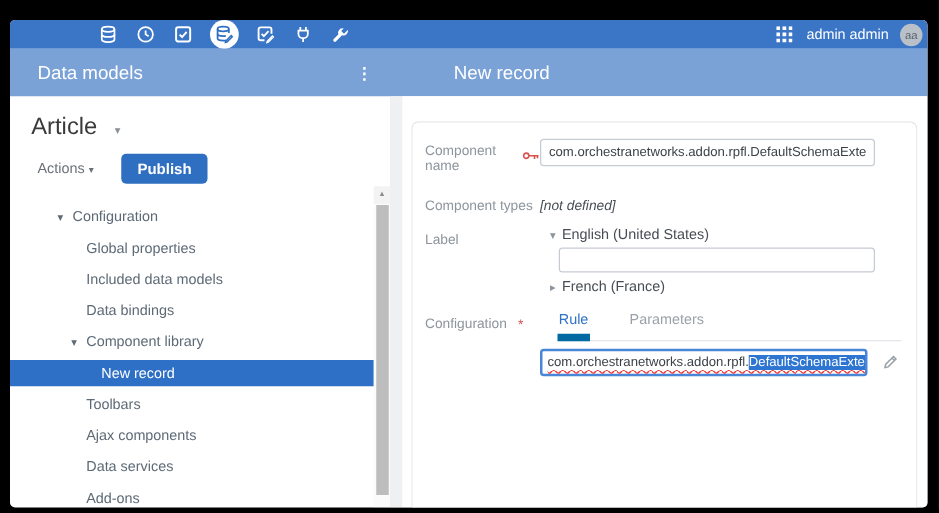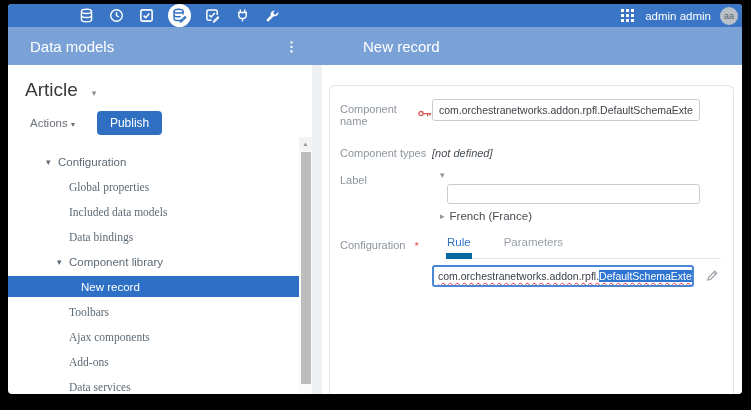--- a/index.html
+++ b/index.html
@@ -1,18 +1,18 @@
 <!DOCTYPE html>
 <html><head>
 <meta charset="utf-8">
 <style>
   * { margin:0; padding:0; box-sizing:border-box; }
   html,body { width:751px; height:410px; background:#000; overflow:hidden;
     font-family:"Liberation Sans", sans-serif; }
-  .frame { position:absolute; left:8px; top:4px; width:734px; height:390px;
+  .frame { position:absolute; left:8px; top:16px; width:734px; height:390px;
     background:#fff; border-radius:4px; overflow:hidden; display:flex; flex-direction:column; }
 
   
   .topbar { height:23px; background:#3a75c6; display:flex; align-items:center; flex:0 0 auto; }
   .topbar-icons { display:flex; align-items:center; margin-left:70px; gap:13px; }
   .tb-ic { width:17px; height:17px; display:flex; align-items:center; justify-content:center; }
   .tb-ic svg { display:block; }
   .tb-circle { width:23px; height:23px; background:#fff; border-radius:50%;
     display:flex; align-items:center; justify-content:center; }
   .topbar-right { margin-left:auto; display:flex; align-items:center; gap:9px; margin-right:4px; }
@@ -33,26 +33,26 @@
   .gutter { width:10px; background:#eef0f2; }
   .main { flex:1; position:relative; background:#fff; }
 
   
   .ds-title { margin-left:17px; display:flex; align-items:baseline; gap:14px; }
   .ds-title .t { font-size:19px; color:#3a3a3a; }
   .ds-title .c { font-size:9px; color:#8a9096; }
   .actions-row { margin-left:22px; margin-top:10px; display:flex; align-items:center; gap:22px; }
   .actions-btn { font-size:11.5px; color:#6b7078; cursor:pointer; }
   .actions-btn .c { font-size:8px; color:#6b7078; }
-  .publish-btn { background:#2e6fc2; color:#fff; font-size:12px; font-weight:400;
+  .publish-btn { background:#2e6fc2; color:#fff; font-size:12px; font-weight:700;
     border:none; border-radius:4px; padding:5px 13px; cursor:pointer;text-align:right; }
   .tree { margin-top:14px; font-size:11.5px; color:#5d6a76; }
   .tree-row { height:25px; display:flex; align-items:center; cursor:pointer; }
   .tree-row .caret { font-size:9px; width:12px; color:#5d6a76; }
-  .ind1 { padding-left:38px; } .ind2 { padding-left:61px;font-family:Liberation Serif, serif; } .ind2c { padding-left:49px; }
+  .ind1 { padding-left:38px; } .ind2 { padding-left:61px; } .ind2c { padding-left:49px; }
   .ind3 { padding-left:73px; }
   .tree-row.selected { background:#2e70c5; color:#fff; height:21px; margin:2px 0;
     width:291px; }
   
   .sb-scroll { position:absolute; top:72px; right:0; bottom:0; width:13px; background:#fbfbfb; }
   .sb-up { height:14px; background:#f3f3f3; color:#8d8d8d; font-size:6px; display:flex;
     align-items:center; justify-content:center; }
   .sb-thumb { position:absolute; top:15px; bottom:10px; left:1.5px; width:10px; background:#bdbdbd; }
 
   
@@ -202,24 +202,24 @@
         <div class="tree-row ind3 selected">
           <span>New record</span>
         </div>
         <div class="tree-row ind2">
           <span>Toolbars</span>
         </div>
         <div class="tree-row ind2">
           <span>Ajax components</span>
         </div>
         <div class="tree-row ind2">
+          <span>Data services</span>
+        </div>
+        <div class="tree-row ind2">
           <span>Add-ons</span>
-        </div>
-        <div class="tree-row ind2">
-          <span>Data services</span>
         </div>
 
       </div>
 
       <div class="sb-scroll">
         <div class="sb-up">▲</div>
         <div class="sb-thumb"></div>
       </div>
     </div>
 
@@ -248,20 +248,21 @@
           <div class="notdef">[not defined]</div>
         </div>
 
         <div class="frow row3">
           <div class="flabel">
             <span>Label</span>
           </div>
           <div>
             <div class="locale-line">
               <span class="c">▾</span>
+              <span>English (United States)</span>
             </div>
             <input class="txt-input locale-input" type="text" value="" style="">
             <div class="locale-line">
               <span class="c">▸</span>
               <span>French (France)</span>
             </div>
           </div>
         </div>
 
         <div class="frow row4">

